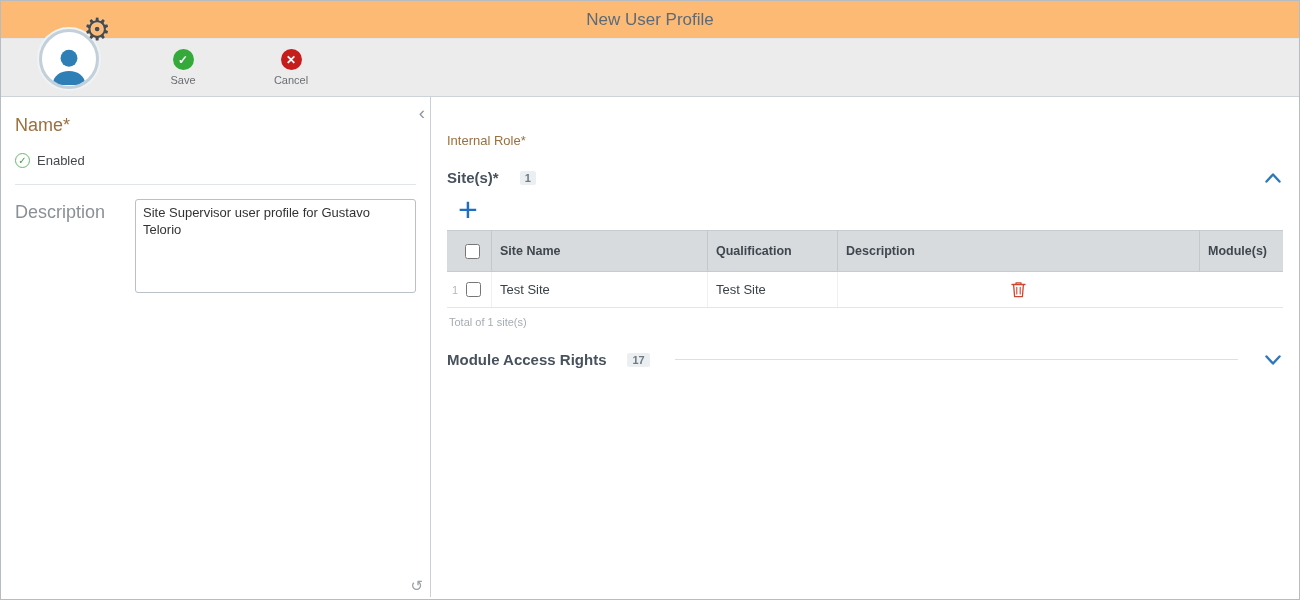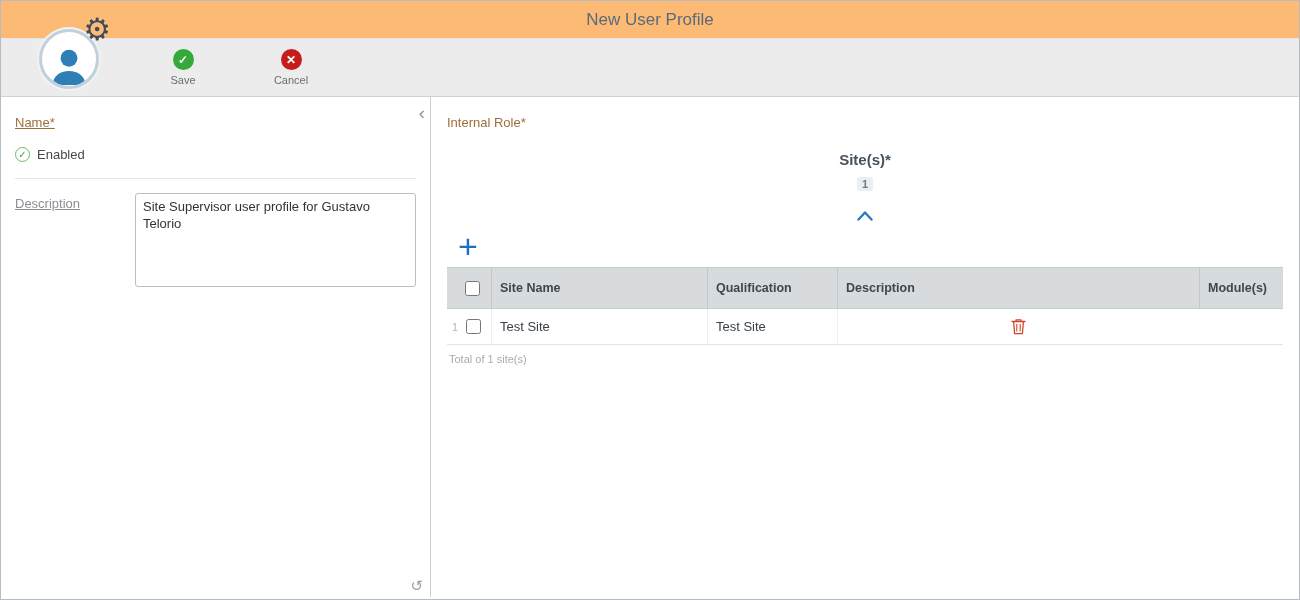--- a/index.html
+++ b/index.html
@@ -49,26 +49,26 @@
   }
   .gear-glyph {
     position:absolute; top:-9px; right:-2px;
     font-size:31px; color:#4a4a4a; line-height:1;
     text-shadow:0 0 1px #fff;
   }
 
   
   .panels { display:flex; height:500px; }
   .left-panel { width:430px; border-right:1px solid #c9cfd4; position:relative; background:#fff; }
-  .right-panel { flex:1; position:relative; background:#fff; padding:0 16px; }
+  .right-panel { flex:1; position:relative; background:#fff; padding:18px 16px; }
 
   
   .field-row { display:flex; padding:0 14px; }
   .row-name { margin-top:18px; align-items:center; }
-  .f-label { width:120px; font-size:13px; color:#8a9096;text-decoration:underline; }
+  .f-label { width:120px; font-size:18px; color:#8a9096; }
   .f-label.required { color:#9c6f3f; }
   .text-input {
     flex:1; height:26px; border:1px solid #b9c0c6; border-radius:3px;
     padding:0 7px; font-size:13px; color:#333;
     font-family:"Liberation Sans", sans-serif; outline:none;
   }
   .enabled-row { margin-top:17px; align-items:center; gap:7px; display:flex; padding:0 14px; font-size:13px; color:#45494d; }
   .enabled-icon {
     width:15px; height:15px; border-radius:50%;
     border:1px solid #67bb67; color:#44a044;
@@ -88,21 +88,21 @@
   
   .role-row { display:flex; align-items:center; margin-top:18px; }
   .role-label { width:183px; font-size:13px; color:#9c6f3f; }
   .select-box {
     width:300px; height:28px; border:1px solid #b3bac0; border-radius:2px;
     background:#fff; display:flex; align-items:center; justify-content:space-between;
     padding:0 9px; font-size:13px; color:#333; cursor:pointer;
   }
   .select-arrow { color:#2e78b8; font-size:10px; }
 
-  .section-header { display:flex; align-items:center; margin-top:21px; gap:9px;flex-direction:column; }
+  .section-header { display:flex; align-items:center; margin-top:21px; gap:21px; }
   .section-title { font-size:15px; font-weight:700; color:#47525d; }
   .count-badge { font-size:11px; font-weight:700; color:#6f7a83; background:#eceff1; padding:1px 5px; border-radius:2px; }
   .flex-spacer { flex:1; }
   .header-line { flex:1; height:1px; background:#dce0e3; margin:0 4px; }
   .chev-btn { cursor:pointer; display:flex; align-items:center; padding:2px; }
 
   .add-btn {
     color:#1f6fbe; font-size:34px; font-weight:400; line-height:28px;
     width:30px; margin:9px 0 0 6px; cursor:pointer; text-align:center;
   }
@@ -235,15 +235,25 @@
               <path d="M2.6 3.5l1 12.2h7.8l1-12.2" stroke="#d0452f" stroke-width="1.3" fill="none" stroke-linejoin="round"></path>
               <path d="M5.8 6.2v6.8M9.2 6.2v6.8" stroke="#d0452f" stroke-width="1.1" fill="none" stroke-linecap="round"></path>
             </svg>
           </span>
         </div>
       </div>
     </div>
 
     <div class="total-text">Total of 1 site(s)</div>
 
+    <div class="section-header module-header">
+      <span class="section-title">Module Access Rights</span>
+      <span class="count-badge">17</span>
+      <span class="header-line"></span>
+      <span class="chev-btn">
+        <svg width="16" height="10" viewBox="0 0 16 10">
+          <polyline points="1.5,1.5 8,8.5 14.5,1.5" fill="none" stroke="#2e78b8" stroke-width="2.4" stroke-linecap="round" stroke-linejoin="round"></polyline>
+        </svg>
+      </span>
+    </div>
 
   </div>
 </div>
 
 </body></html>

